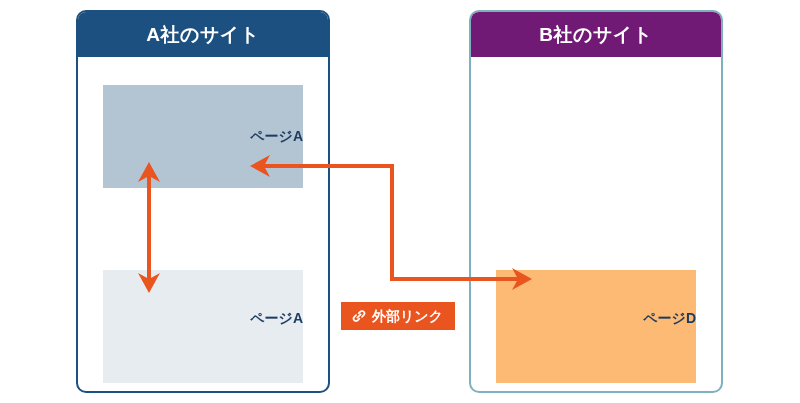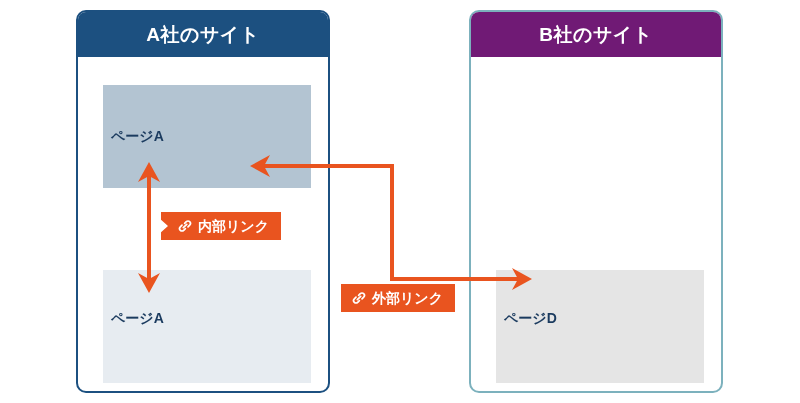--- a/index.html
+++ b/index.html
@@ -64,44 +64,43 @@
     height: calc(100% - 45px);
   }
 
   
   .page-box {
     position: absolute;
     left: 25px;
     width: 200px;
     display: flex;
     align-items: center;
-    justify-content: flex-start;
+    justify-content: flex-end;
     color: #1b3b5f;
     font-size: 14px;
     font-weight: bold;
-    padding-left: 8px;
   }
   .page-box.pos-top {
     top: 28px;
     height: 103px;
   }
   .page-box.pos-bottom {
     top: 213px;
     height: 113px;
   }
   .page-box .page-label {
     
     transform: translateY(-8px);
   }
   .page-box.pos-top .page-label { transform: translateY(0); }
 
   .fill-a-top    { background: #b3c4d2; }
   .fill-a-bottom { background: #e7ecf1; }
   .fill-b-top    { background: #c2dce2; }
-  .fill-b-bottom { background: #e5e5e5; }
+  .fill-b-bottom { background: #fdba74; }
 
   
   #connectors {
     position: absolute;
     left: 0;
     top: 0;
     width: 800px;
     height: 403px;
     pointer-events: none;
   }
@@ -125,21 +124,21 @@
     top: 212px;
     
     clip-path: polygon(
       0% 0%, 100% 0%, 100% 100%, 0% 100%,
       0% 72%, 7px 50%, 0% 28%
     );
     padding-left: 16px;
   }
   .badge-external {
     left: 341px;
-    top: 284px;
+    top: 302px;
     
     clip-path: polygon(
       0% 0%, 38% 0%, 45% -9px, 52% 0%, 100% 0%,
       100% 100%, 0% 100%
     );
     text-align: right;
   }
   .badge-icon {
     display: inline-block;
     width: 16px;
@@ -192,32 +191,20 @@
       <line x1="392" y1="164" x2="392" y2="281" stroke="#e9541f" stroke-width="4"></line>
 
       <line x1="390" y1="279" x2="520" y2="279" stroke="#e9541f" stroke-width="4"></line>
 
       <path d="M250 166 L270 177 L264 166 L270 155 Z" fill="#e9541f"></path>
 
       <path d="M532 279 L512 268 L518 279 L512 290 Z" fill="#e9541f"></path>
     </g>
   </svg>
 
-  <div class="link-badge badge-internal">
-    <span class="badge-icon">
-      <svg viewBox="0 0 16 16" width="16" height="16" aria-hidden="true">
-        <g stroke="#ffffff" stroke-width="1.7" fill="none" stroke-linecap="round">
-          <path d="M6.3 9.7 L9.7 6.3"></path>
-          <path d="M5.0 7.2 L3.3 8.9 a2.4 2.4 0 0 0 3.4 3.4 L8.4 10.6"></path>
-          <path d="M11.0 8.8 L12.7 7.1 a2.4 2.4 0 0 0 -3.4 -3.4 L7.6 5.4"></path>
-        </g>
-      </svg>
-    </span>
-    <span class="badge-text">内部リンク</span>
-  </div>
 
   <div class="link-badge badge-external">
     <span class="badge-icon">
       <svg viewBox="0 0 16 16" width="16" height="16" aria-hidden="true">
         <g stroke="#ffffff" stroke-width="1.7" fill="none" stroke-linecap="round">
           <path d="M6.3 9.7 L9.7 6.3"></path>
           <path d="M5.0 7.2 L3.3 8.9 a2.4 2.4 0 0 0 3.4 3.4 L8.4 10.6"></path>
           <path d="M11.0 8.8 L12.7 7.1 a2.4 2.4 0 0 0 -3.4 -3.4 L7.6 5.4"></path>
         </g>
       </svg>

